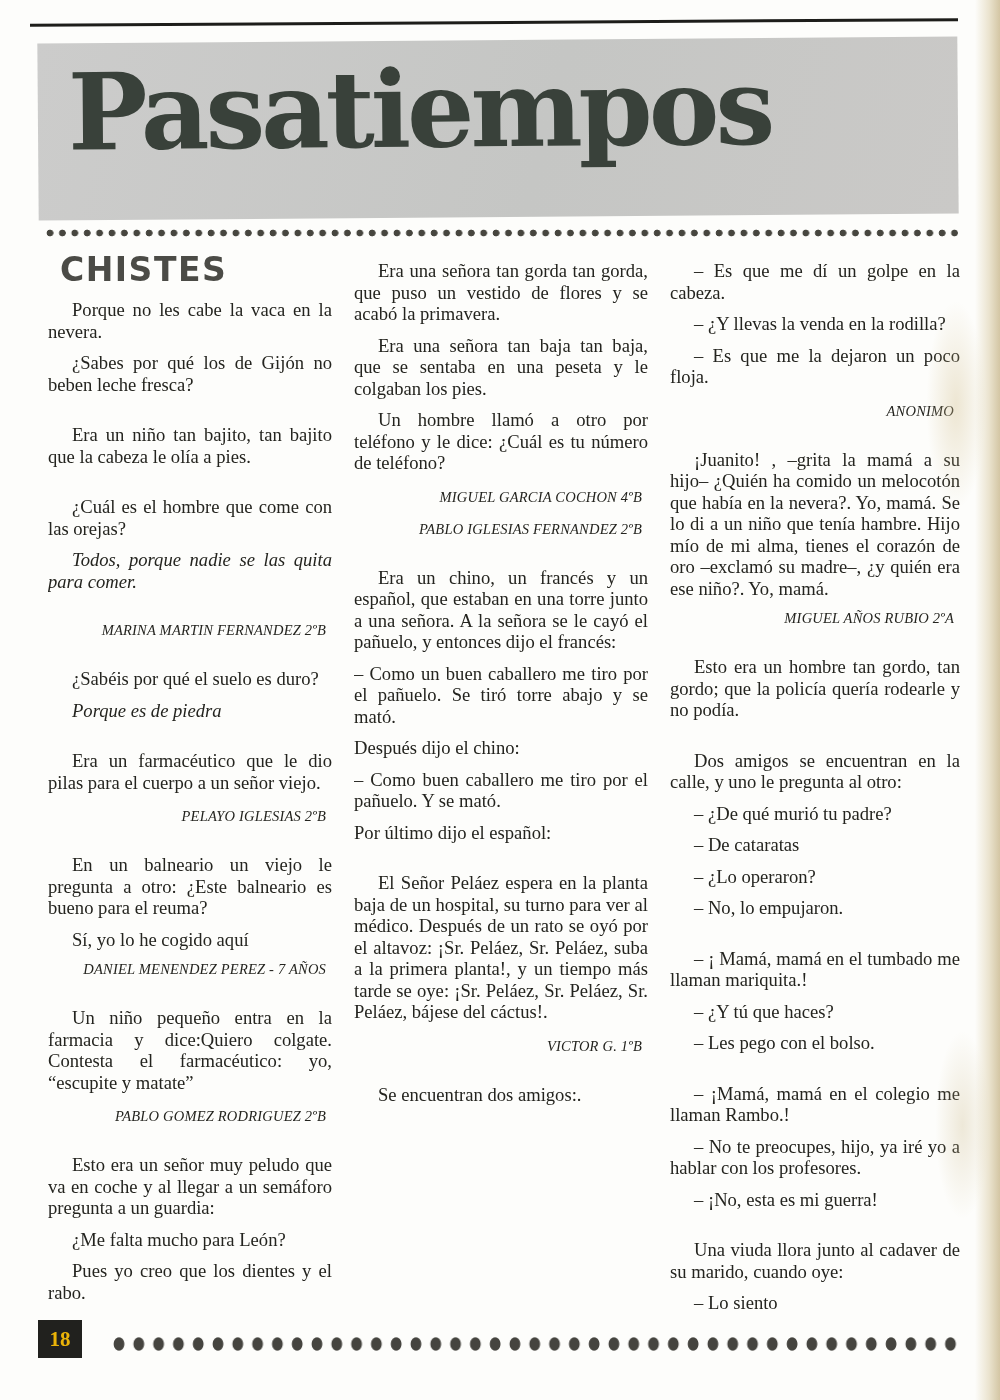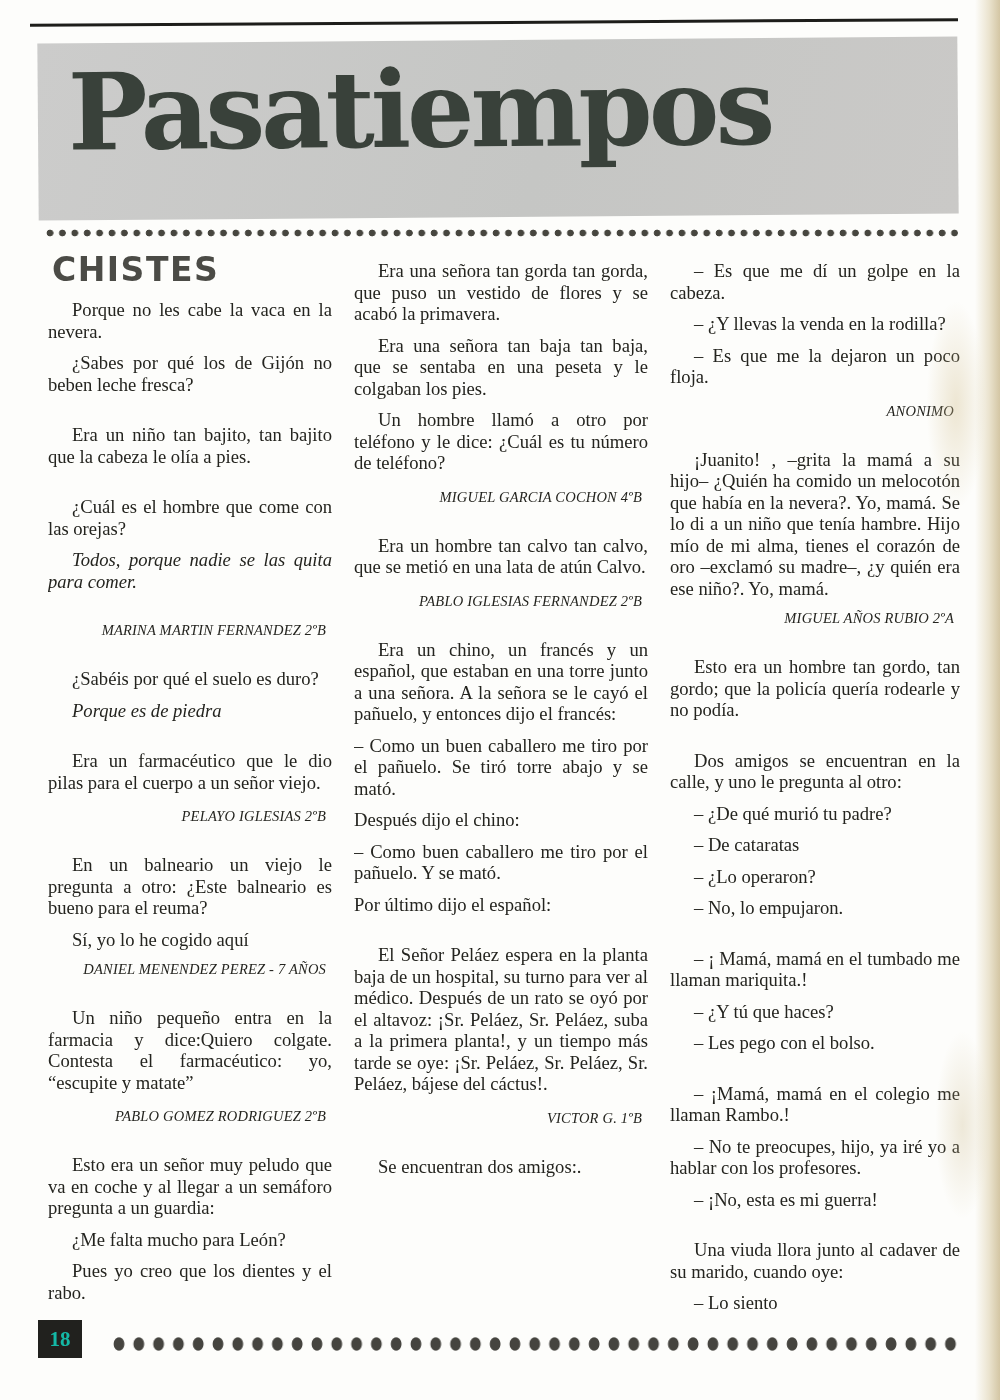--- a/index.html
+++ b/index.html
@@ -39,40 +39,40 @@
   }
 
   .content{
     position:absolute;left:48px;top:250px;width:912px;height:1066px;
     display:grid;grid-template-columns:284px 294px 290px;column-gap:22px;
     overflow:hidden;
   }
   .col{overflow:hidden;}
 
   .section-title{
-    margin:0 0 6px 4px;
+    margin:0 0 6px 12px;
     font-family:"DejaVu Sans","Liberation Sans",sans-serif;
     font-weight:800;font-size:33px;letter-spacing:1.5px;color:#4b4b46;
   }
 
   .blk{margin:0;font-size:18.6px;line-height:21.5px;text-align:justify;}
   .ind{text-indent:24px;}
   .s-para{}
   .s-italic{font-style:italic;}
   .s-attr{
     font-style:italic;font-size:14.5px;line-height:18px;
     text-align:right;padding-right:6px;letter-spacing:0.2px;
   }
   .g-0{margin-top:10px;}
   .g-1{margin-top:14px;}
   .g-2{margin-top:29px;}
 
   .page-num{
     position:absolute;left:38px;top:1320px;width:44px;height:38px;
-    background:#21211e;color:#14b8a6;
+    background:#21211e;color:#eab308;
     display:flex;align-items:center;justify-content:center;
     font-size:21px;font-weight:bold;
   }
 
   .scan-edge{
     position:absolute;right:0;top:0;bottom:0;width:25px;
     background:linear-gradient(to right,rgba(226,214,184,0) 0%,rgba(220,207,172,0.55) 55%,rgba(201,184,142,0.8) 100%);
   }
   .smudge{position:absolute;pointer-events:none;}
   .smudge-a{
@@ -121,21 +121,20 @@
           <p class="blk s-para g-0 ind">Pues yo creo que los dientes y el rabo.</p>
           <p class="blk s-attr g-1">DANIEL FUERTES SUAREZ 2ºB</p>
         </div>
     </section>
     <section class="col">
       <div>
           <p class="blk s-para g-0 ind">Era una señora tan gorda tan gorda, que puso un vestido de flores y se acabó la primavera.</p>
           <p class="blk s-para g-0 ind">Era una señora tan baja tan baja, que se sentaba en una peseta y le colgaban los pies.</p>
           <p class="blk s-para g-0 ind">Un hombre llamó a otro por teléfono y le dice: ¿Cuál es tu número de teléfono?</p>
           <p class="blk s-attr g-1">MIGUEL GARCIA COCHON 4ºB</p>
-          <p class="blk s-para g-2 ind">Era un hombre tan calvo tan calvo, que se metió en una lata de atún Calvo.</p>
           <p class="blk s-attr g-1">PABLO IGLESIAS FERNANDEZ 2ºB</p>
           <p class="blk s-para g-2 ind">Era un chino, un francés y un español, que estaban en una torre junto a una señora. A la señora se le cayó el pañuelo, y entonces dijo el francés:</p>
           <p class="blk s-para g-0">– Como un buen caballero me tiro por el pañuelo. Se tiró torre abajo y se mató.</p>
           <p class="blk s-para g-0">Después dijo el chino:</p>
           <p class="blk s-para g-0">– Como buen caballero me tiro por el pañuelo. Y se mató.</p>
           <p class="blk s-para g-0">Por último dijo el español:</p>
           <p class="blk s-para g-2 ind">El Señor Peláez espera en la planta baja de un hospital, su turno para ver al médico. Después de un rato se oyó por el altavoz: ¡Sr. Peláez, Sr. Peláez, suba a la primera planta!, y un tiempo más tarde se oye: ¡Sr. Peláez, Sr. Peláez, Sr. Peláez, bájese del cáctus!.</p>
           <p class="blk s-attr g-1">VICTOR G. 1ºB</p>
           <p class="blk s-para g-2 ind">Se encuentran dos amigos:.</p>
         </div>

